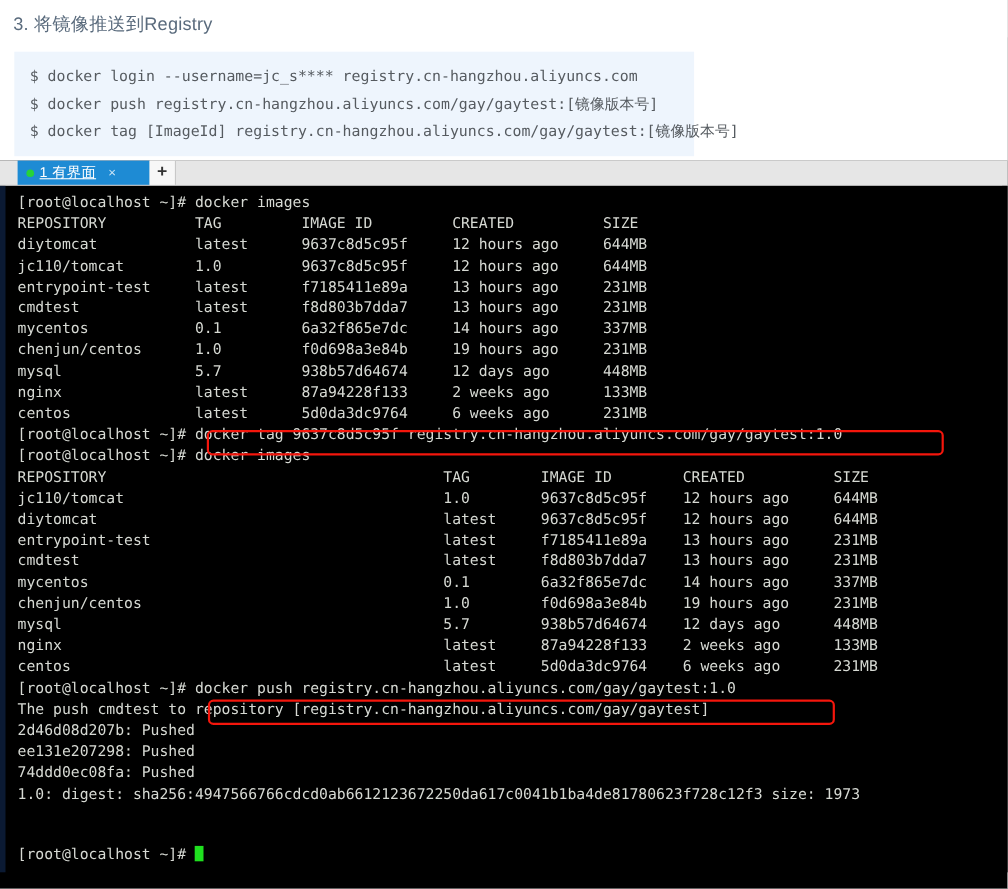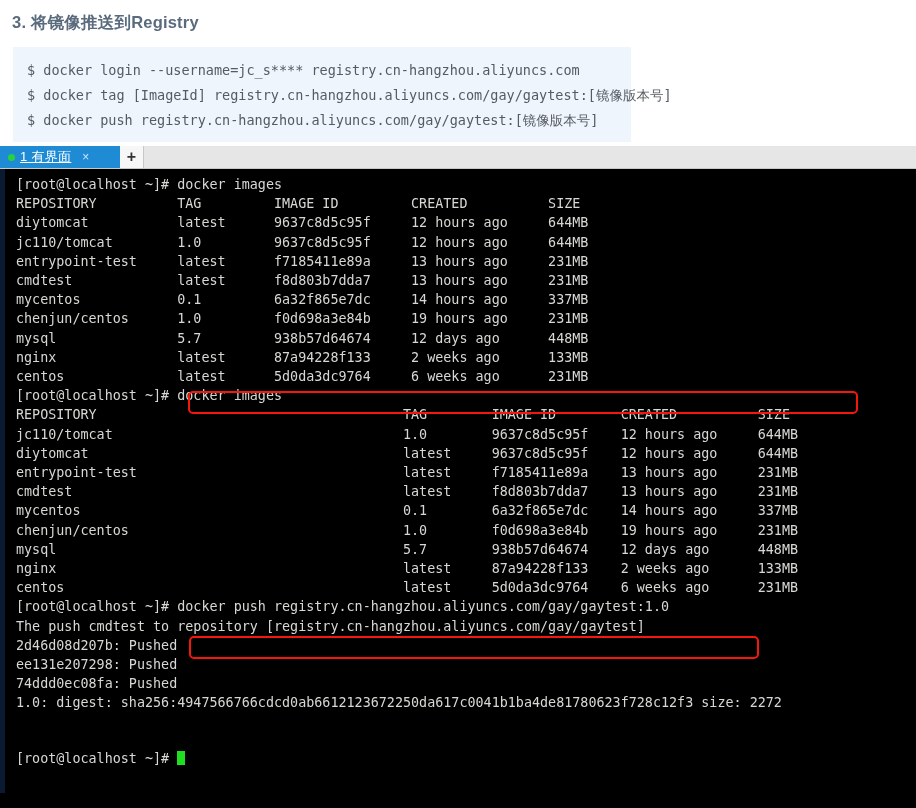--- a/index.html
+++ b/index.html
@@ -16,21 +16,21 @@
     position: relative;
   }
 
   
   .article {
     padding: 0;
     background: #ffffff;
   }
   .doc-heading {
     font-size: 16.5px;
-    font-weight: bold;
+    font-weight: normal;
     color: #5a6b7d;
     margin: 0;
     padding: 11px 0 0 12px;
     letter-spacing: 0.2px;
     line-height: 1.4;
   }
   .code-block {
     position: absolute;
     left: 13px;
     top: 47px;
@@ -72,20 +72,21 @@
     display: flex;
     align-items: center;
     background: #1e8bd4;
     color: #ffffff;
     padding: 0 6px 0 8px;
     font-size: 13px;
     height: 22px;
     box-sizing: border-box;
     gap: 5px;
     min-width: 120px;
+    margin-left: 16px;
   }
   .tab-dot {
     width: 7px;
     height: 7px;
     border-radius: 50%;
     background: #27d33a;
     flex: 0 0 auto;
   }
   .tab-label {
     text-decoration: underline;
@@ -162,22 +163,22 @@
 </style>
 </head>
 <body>
 
 <div class="article">
   <h3 class="doc-heading">3. 将镜像推送到Registry</h3>
 </div>
 
 <div class="code-block">
   <div class="code-line">$ docker login --username=jc_s**** registry.cn-hangzhou.aliyuncs.com</div>
+  <div class="code-line">$ docker push registry.cn-hangzhou.aliyuncs.com/gay/gaytest:[镜像版本号]</div>
   <div class="code-line">$ docker tag [ImageId] registry.cn-hangzhou.aliyuncs.com/gay/gaytest:[镜像版本号]</div>
-  <div class="code-line">$ docker push registry.cn-hangzhou.aliyuncs.com/gay/gaytest:[镜像版本号]</div>
 </div>
 
 <div class="terminal-window">
 
   <div class="tab-strip">
     <div class="tab">
       <span class="tab-dot"></span>
       <span class="tab-label">1 有界面</span>
       <span class="tab-close">×</span>
     </div>
@@ -191,37 +192,38 @@
         <div class="term-line">REPOSITORY          TAG         IMAGE ID         CREATED          SIZE</div>
         <div class="term-line">diytomcat           latest      9637c8d5c95f     12 hours ago     644MB</div>
         <div class="term-line">jc110/tomcat        1.0         9637c8d5c95f     12 hours ago     644MB</div>
         <div class="term-line">entrypoint-test     latest      f7185411e89a     13 hours ago     231MB</div>
         <div class="term-line">cmdtest             latest      f8d803b7dda7     13 hours ago     231MB</div>
         <div class="term-line">mycentos            0.1         6a32f865e7dc     14 hours ago     337MB</div>
         <div class="term-line">chenjun/centos      1.0         f0d698a3e84b     19 hours ago     231MB</div>
         <div class="term-line">mysql               5.7         938b57d64674     12 days ago      448MB</div>
         <div class="term-line">nginx               latest      87a94228f133     2 weeks ago      133MB</div>
         <div class="term-line">centos              latest      5d0da3dc9764     6 weeks ago      231MB</div>
+        <div class="term-line">[root@localhost ~]# docker tag 9637c8d5c95f registry.cn-hangzhou.aliyuncs.com/gay/gaytest:1.0</div>
         <div class="term-line">[root@localhost ~]# docker images</div>
         <div class="term-line">REPOSITORY                                      TAG        IMAGE ID        CREATED          SIZE</div>
         <div class="term-line">jc110/tomcat                                    1.0        9637c8d5c95f    12 hours ago     644MB</div>
         <div class="term-line">diytomcat                                       latest     9637c8d5c95f    12 hours ago     644MB</div>
         <div class="term-line">entrypoint-test                                 latest     f7185411e89a    13 hours ago     231MB</div>
         <div class="term-line">cmdtest                                         latest     f8d803b7dda7    13 hours ago     231MB</div>
         <div class="term-line">mycentos                                        0.1        6a32f865e7dc    14 hours ago     337MB</div>
         <div class="term-line">chenjun/centos                                  1.0        f0d698a3e84b    19 hours ago     231MB</div>
         <div class="term-line">mysql                                           5.7        938b57d64674    12 days ago      448MB</div>
         <div class="term-line">nginx                                           latest     87a94228f133    2 weeks ago      133MB</div>
         <div class="term-line">centos                                          latest     5d0da3dc9764    6 weeks ago      231MB</div>
         <div class="term-line">[root@localhost ~]# docker push registry.cn-hangzhou.aliyuncs.com/gay/gaytest:1.0</div>
         <div class="term-line">The push cmdtest to repository [registry.cn-hangzhou.aliyuncs.com/gay/gaytest]</div>
         <div class="term-line">2d46d08d207b: Pushed</div>
         <div class="term-line">ee131e207298: Pushed</div>
         <div class="term-line">74ddd0ec08fa: Pushed</div>
-        <div class="term-line">1.0: digest: sha256:4947566766cdcd0ab6612123672250da617c0041b1ba4de81780623f728c12f3 size: 2272</div>
+        <div class="term-line">1.0: digest: sha256:4947566766cdcd0ab6612123672250da617c0041b1ba4de81780623f728c12f3 size: 1973</div>
       </div>
     <div class="term-line cursor-line"><span>[root@localhost ~]# </span><span class="block-cursor"></span></div>
     <div id="highlight-layer">
         <div class="redbox" style="left: 183px; top: 222px; width: 670px; height: 23px; border-color: rgb(245, 22, 12);"></div>
         <div class="redbox" style="left: 184px; top: 467px; width: 570px; height: 23px; border-color: rgb(245, 22, 12);"></div>
       </div>
   </div>
 
 </div>
 

